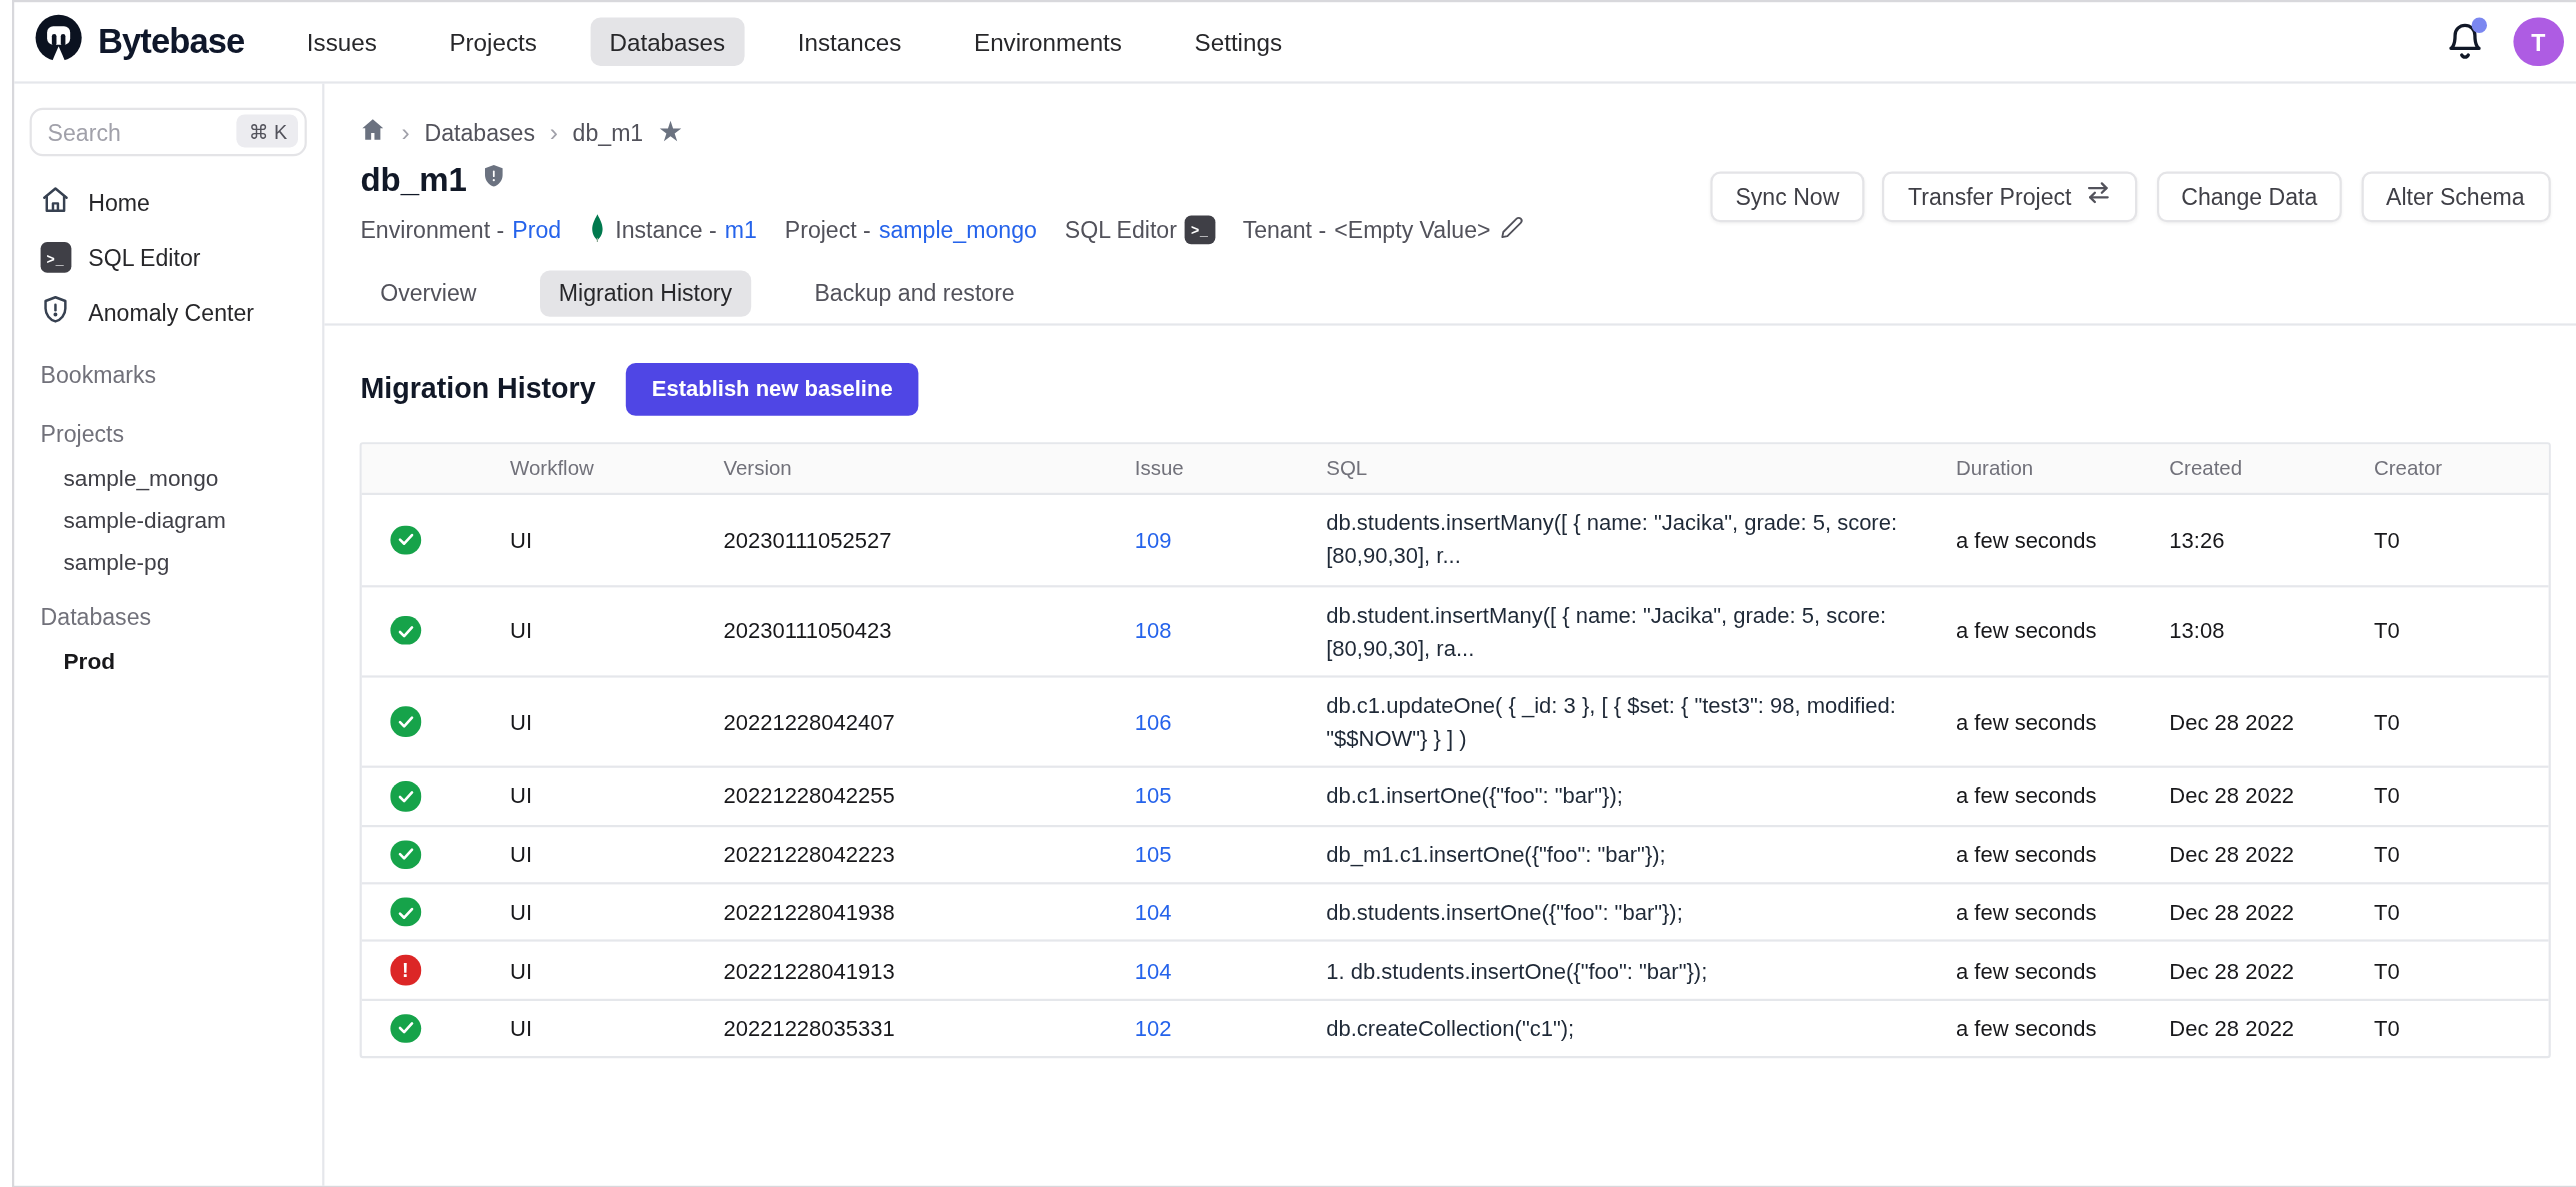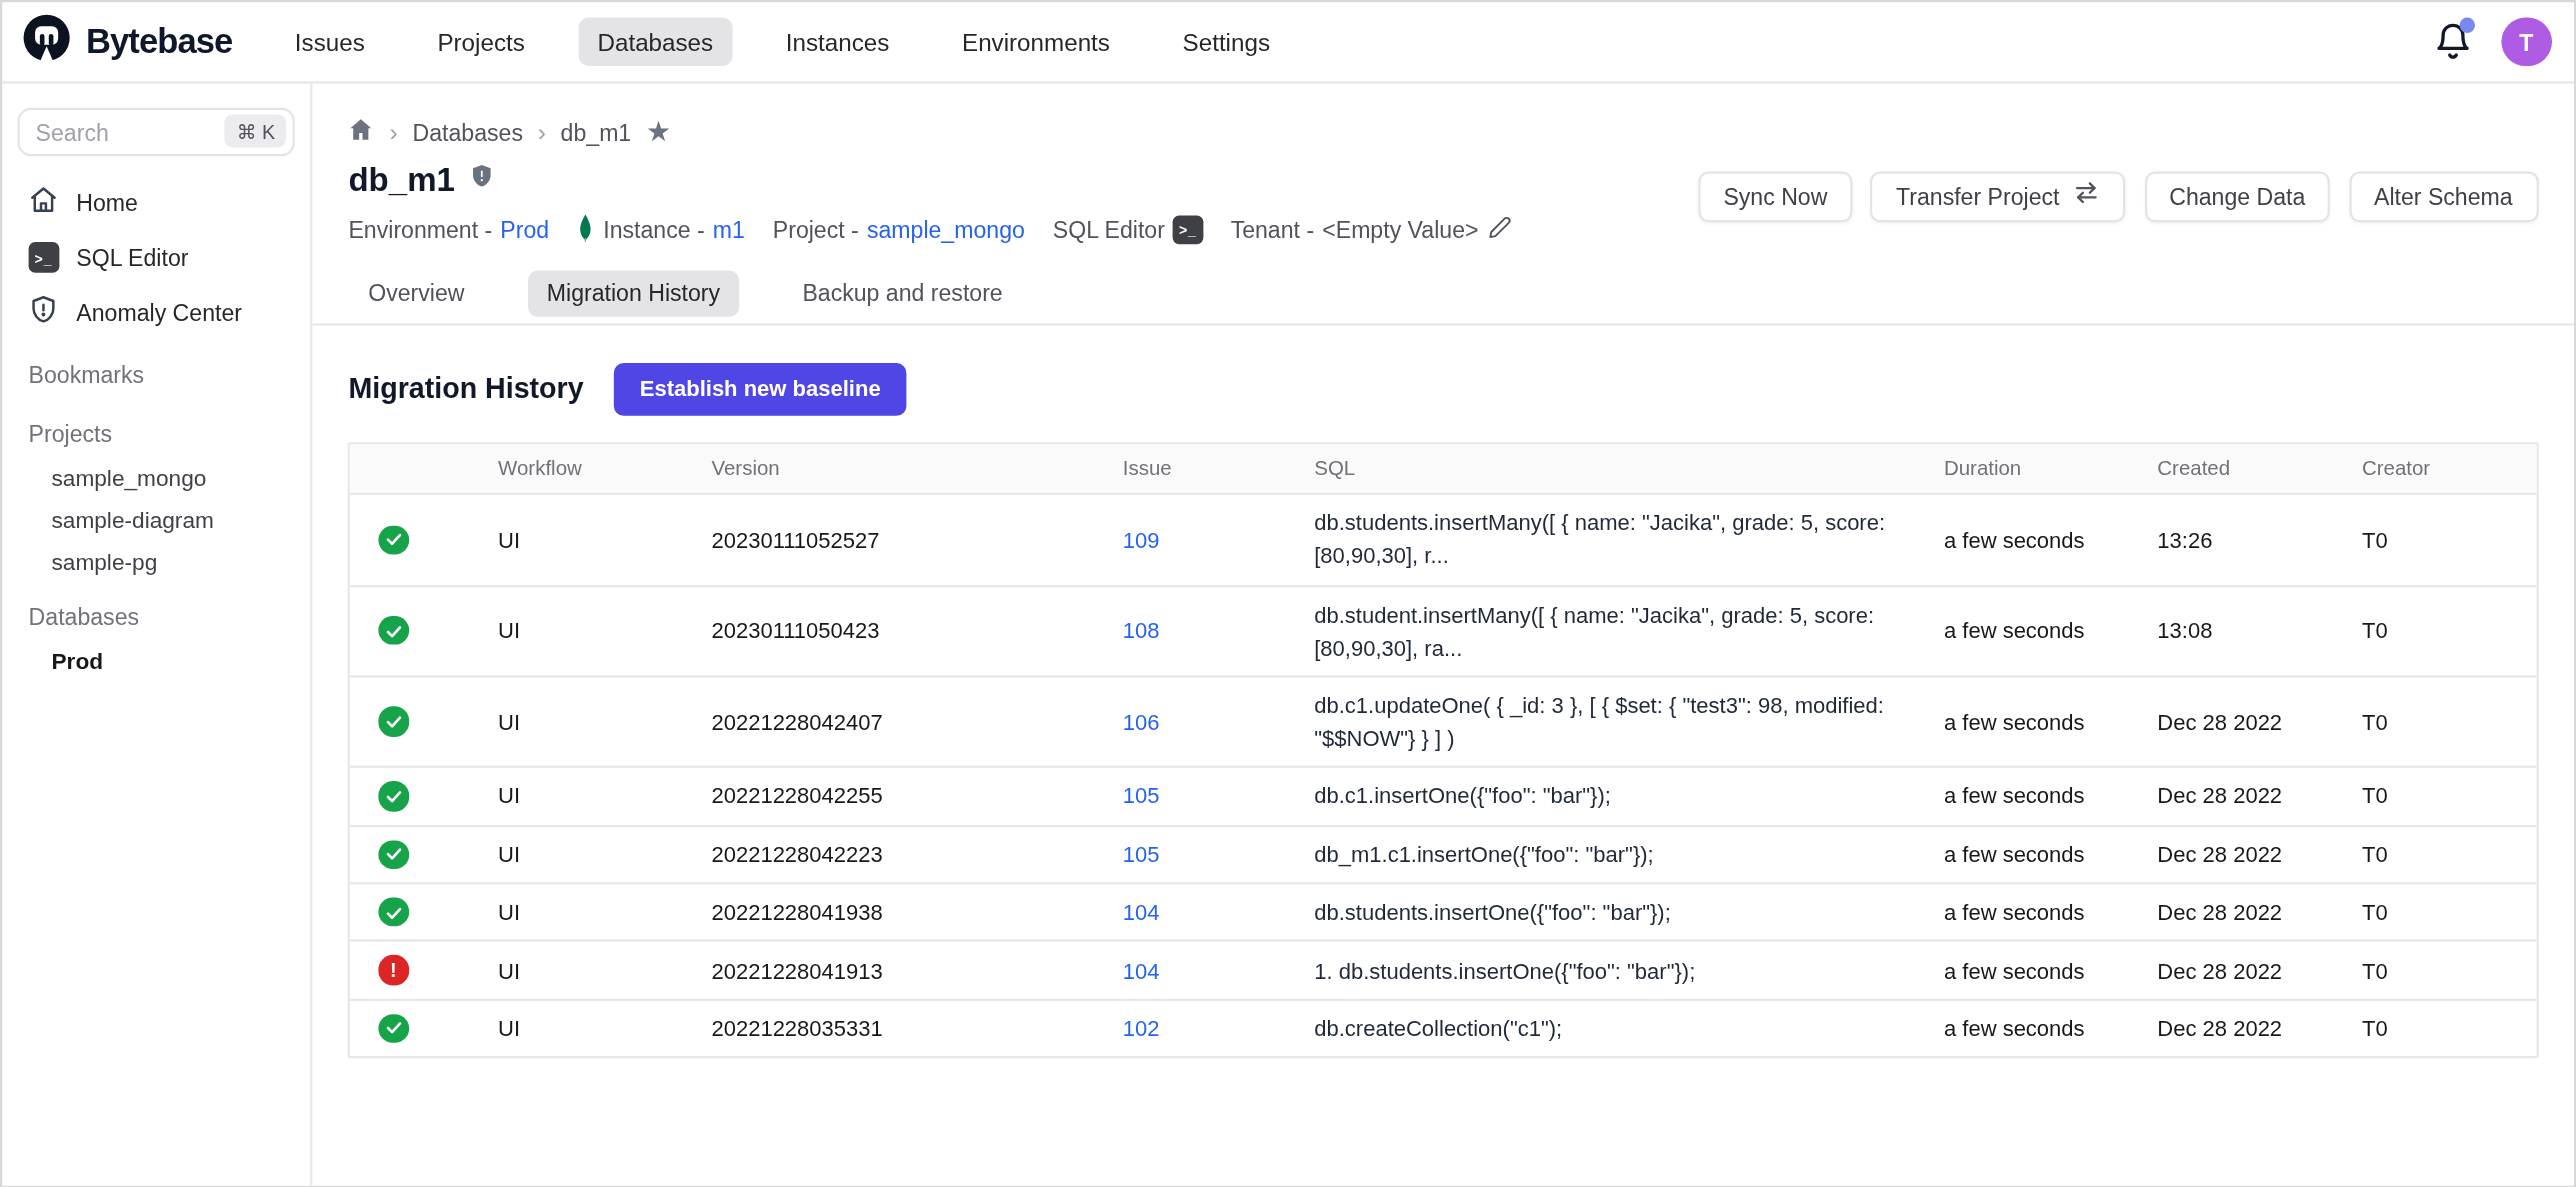--- a/index.html
+++ b/index.html
@@ -1,18 +1,18 @@
 <!DOCTYPE html>
 <html style="font-size:12px"><head>
 <meta charset="utf-8">
 <style>
   * { margin:0; padding:0; box-sizing:border-box; }
   html,body { background:#fff; }
   body { font-family:"Liberation Sans", sans-serif; }
-  #viewport { width:2576px; height:1187px; overflow:hidden; position:relative; background:#fff; }
+  #viewport { width:2576px; height:1187px; overflow:hidden; position:relative; background:#fff;padding-left:12px; }
   #app { width:1171px; height:540px; transform:scale(2.2); transform-origin:0 0; position:relative;
          background:#fff; border:0.7px solid #d8d8dc; }
 
   
   .topnav { height:37px; display:flex; align-items:center; padding:0 9px; border-bottom:0.7px solid #e5e7eb; }
   .brand { display:flex; align-items:center; gap:6.7px; cursor:pointer; }
   .brand-name { font-size:15.7px; font-weight:800; color:#0f172a; letter-spacing:-0.4px; }
   .nav-items { display:flex; align-items:center; gap:15px; margin-left:19.4px; }
   .nav-item { font-size:11px; color:#27272a; padding:5.2px 9px; border-radius:4.5px; cursor:pointer; }
   .nav-item.active { background:#e4e4e7; }

